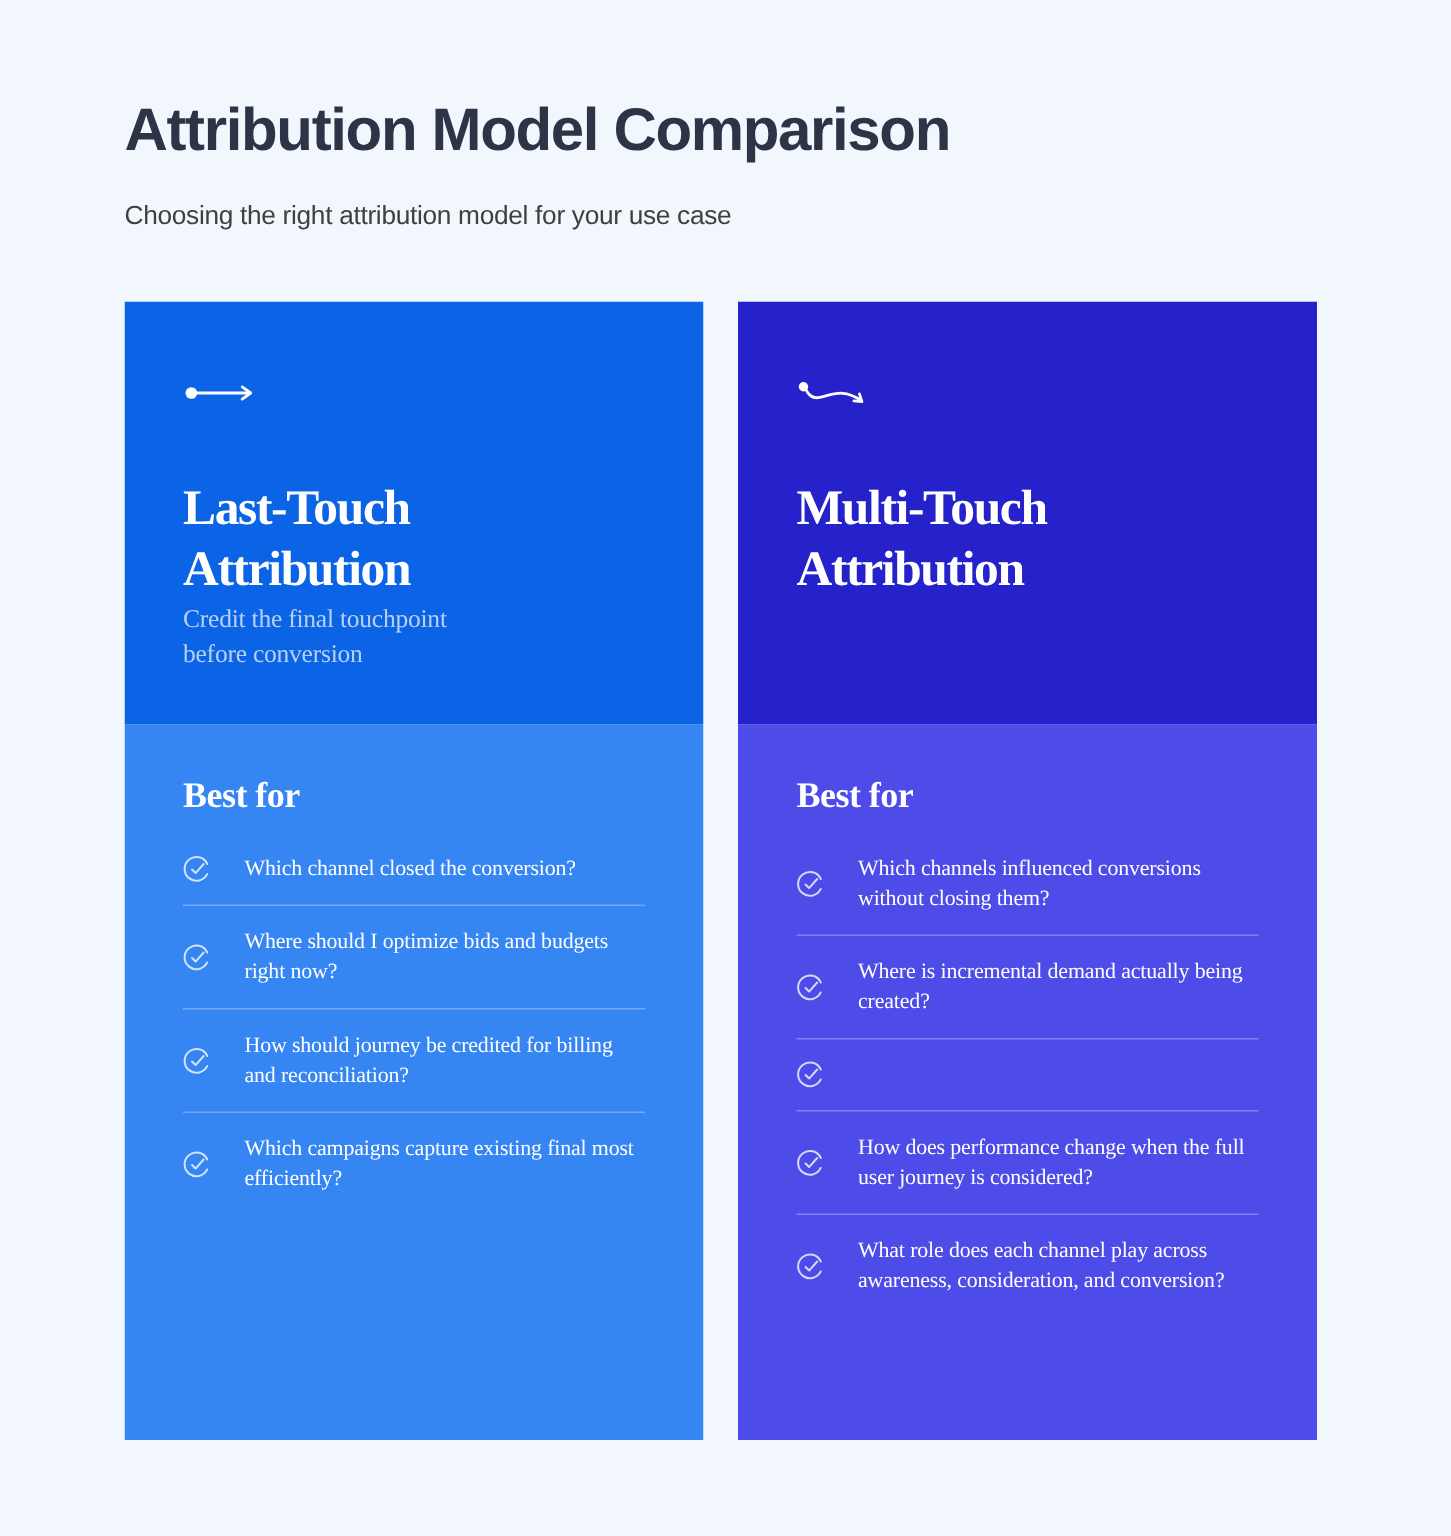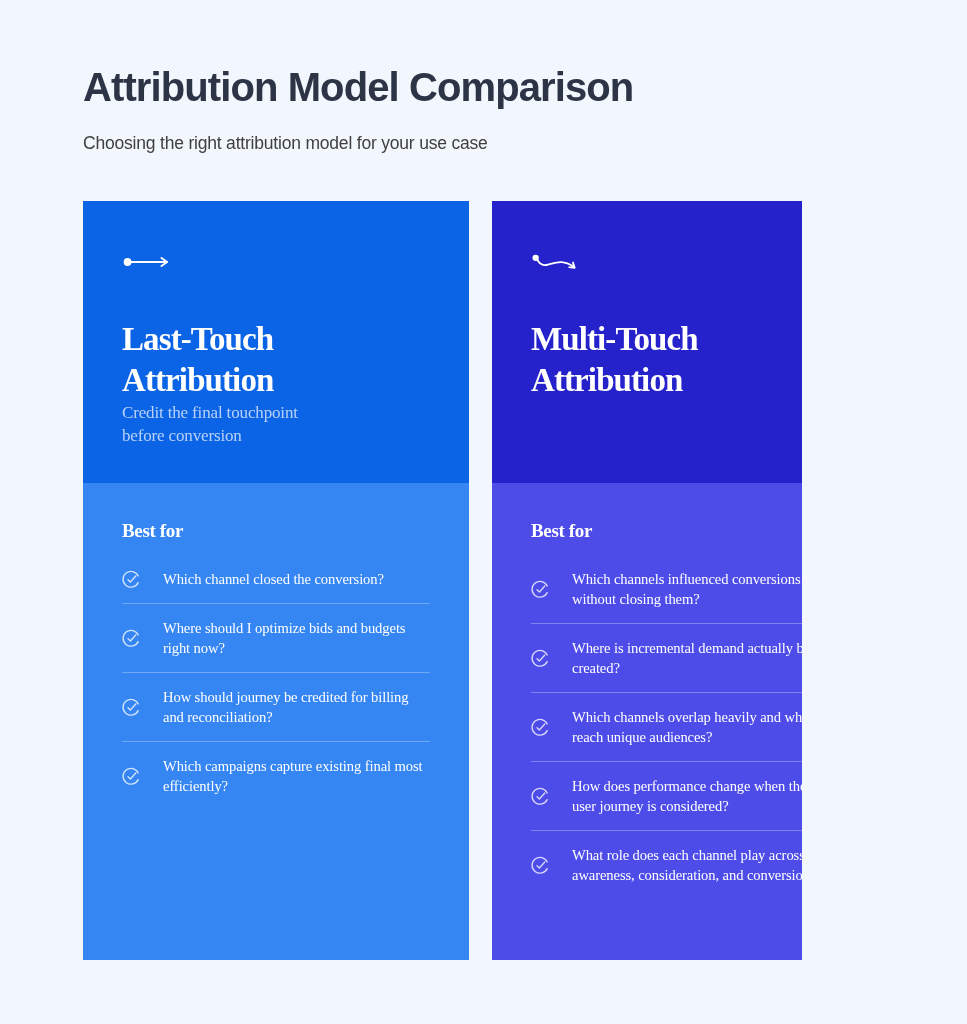--- a/index.html
+++ b/index.html
@@ -7,21 +7,21 @@
   html, body {
     width: 967px;
     height: 1024px;
     background: #f2f6fd;
     font-family: "Liberation Sans", sans-serif;
     -webkit-font-smoothing: antialiased;
   }
 
   .page {
     position: relative;
-    width: 802px;
+    width: 967px;
     height: 1024px;
     background: #f2f6fd;
     overflow: hidden;
   }
 
   
   .page-header {
     position: absolute;
     left: 83px;
     top: 62px;
@@ -95,21 +95,21 @@
     color: rgba(255, 255, 255, 0.70);
     white-space: pre-line;
   }
 
   .card-body {
     flex: 1 1 auto;
     padding: 36px 39px 24px 39px;
   }
 
   .best-for {
-    font-size: 19px;
+    font-size: 24px;
     line-height: 24px;
     font-weight: 700;
     letter-spacing: -0.35px;
     color: #ffffff;
     margin-bottom: 12px;
   }
 
   .best-list {
     list-style: none;
   }
@@ -231,21 +231,20 @@
               <path d="M21.2 9.4 A10 10 0 1 0 19.4 17.6" stroke="#ffffff" stroke-width="1.7" fill="none" stroke-linecap="round" transform="rotate(-12 12 12)"></path>
               <path d="M7.6 12.2 L10.6 15.2 L17.4 7.6" stroke="#ffffff" stroke-width="1.7" fill="none" stroke-linecap="round" stroke-linejoin="round"></path>
             </svg>
             <span class="best-text">Where is incremental demand actually being created?</span>
           </li>
           <li class="best-item">
             <svg class="check-icon" viewBox="0 0 24 24">
               <path d="M21.2 9.4 A10 10 0 1 0 19.4 17.6" stroke="#ffffff" stroke-width="1.7" fill="none" stroke-linecap="round" transform="rotate(-12 12 12)"></path>
               <path d="M7.6 12.2 L10.6 15.2 L17.4 7.6" stroke="#ffffff" stroke-width="1.7" fill="none" stroke-linecap="round" stroke-linejoin="round"></path>
             </svg>
-            <span class="best-text">Which channels overlap heavily and which reach unique audiences?</span>
           </li>
           <li class="best-item">
             <svg class="check-icon" viewBox="0 0 24 24">
               <path d="M21.2 9.4 A10 10 0 1 0 19.4 17.6" stroke="#ffffff" stroke-width="1.7" fill="none" stroke-linecap="round" transform="rotate(-12 12 12)"></path>
               <path d="M7.6 12.2 L10.6 15.2 L17.4 7.6" stroke="#ffffff" stroke-width="1.7" fill="none" stroke-linecap="round" stroke-linejoin="round"></path>
             </svg>
             <span class="best-text">How does performance change when the full user journey is considered?</span>
           </li>
           <li class="best-item">
             <svg class="check-icon" viewBox="0 0 24 24">

